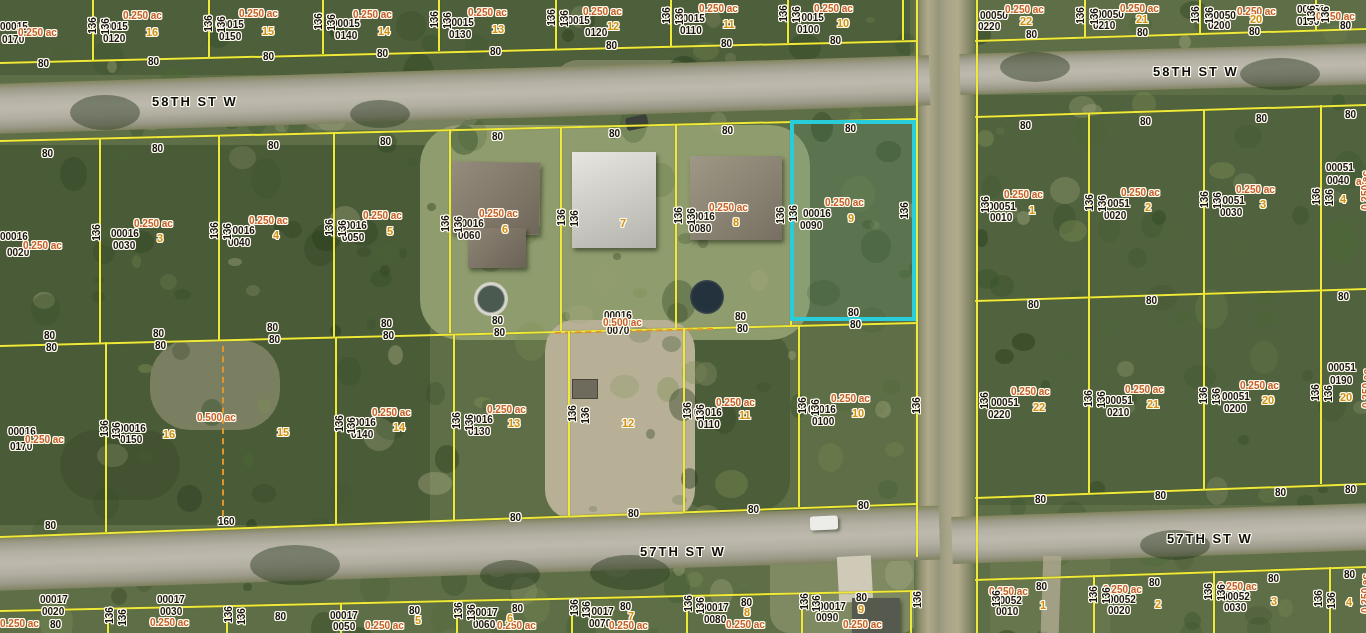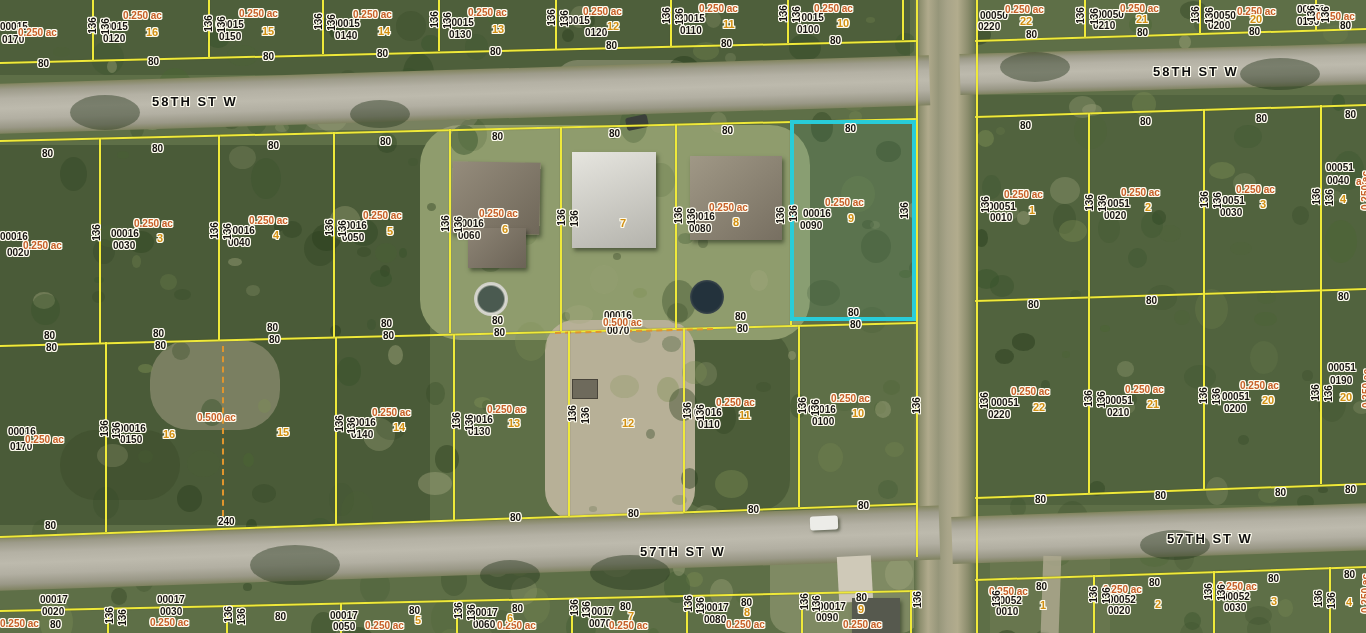--- a/index.html
+++ b/index.html
@@ -635,21 +635,21 @@
       <div class="lb dim" style="left: 269px; top: 334px;">80</div>
       <div class="lb dim" style="left: 381px; top: 318px;">80</div>
       <div class="lb dim" style="left: 383px; top: 330px;">80</div>
       <div class="lb dim" style="left: 492px; top: 315px;">80</div>
       <div class="lb dim" style="left: 494px; top: 327px;">80</div>
       <div class="lb dim" style="left: 735px; top: 311px;">80</div>
       <div class="lb dim" style="left: 737px; top: 323px;">80</div>
       <div class="lb dim" style="left: 848px; top: 307px;">80</div>
       <div class="lb dim" style="left: 850px; top: 319px;">80</div>
       <div class="lb dim" style="left: 45px; top: 520px;">80</div>
-      <div class="lb dim" style="left: 218px; top: 516px;">240</div>
+      <div class="lb dim" style="left: 218px; top: 516px;">160</div>
       <div class="lb dim" style="left: 510px; top: 512px;">80</div>
       <div class="lb dim" style="left: 628px; top: 508px;">80</div>
       <div class="lb dim" style="left: 748px; top: 504px;">80</div>
       <div class="lb dim" style="left: 858px; top: 500px;">80</div>
       <div class="lb dim" style="left: 1020px; top: 120px;">80</div>
       <div class="lb dim" style="left: 1140px; top: 116px;">80</div>
       <div class="lb dim" style="left: 1256px; top: 113px;">80</div>
       <div class="lb dim" style="left: 1345px; top: 109px;">80</div>
       <div class="lb dim" style="left: 1028px; top: 299px;">80</div>
       <div class="lb dim" style="left: 1146px; top: 295px;">80</div>

